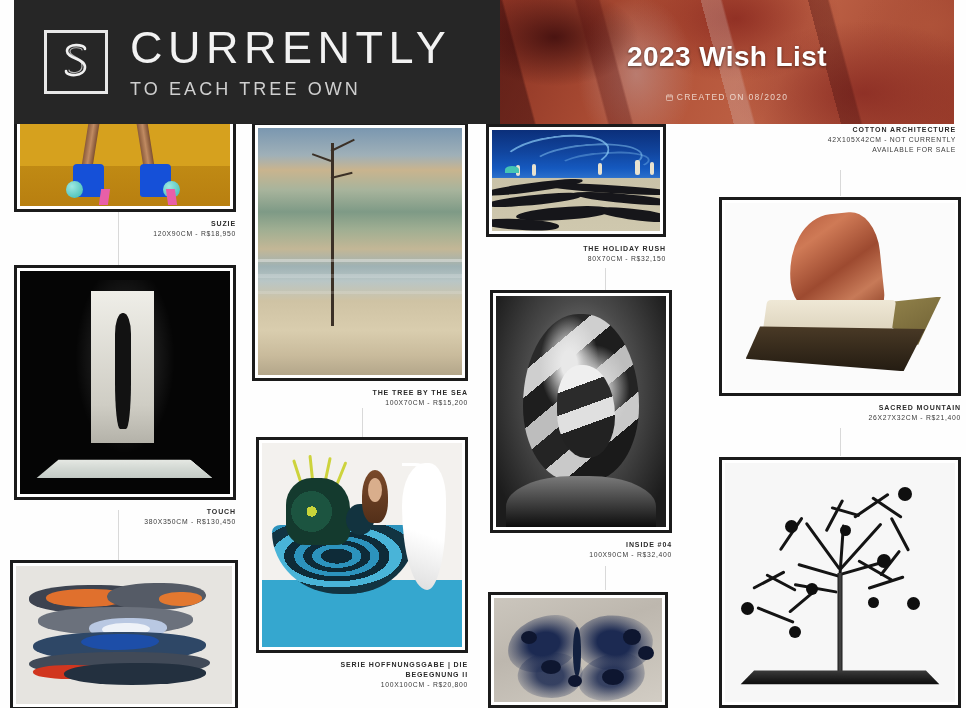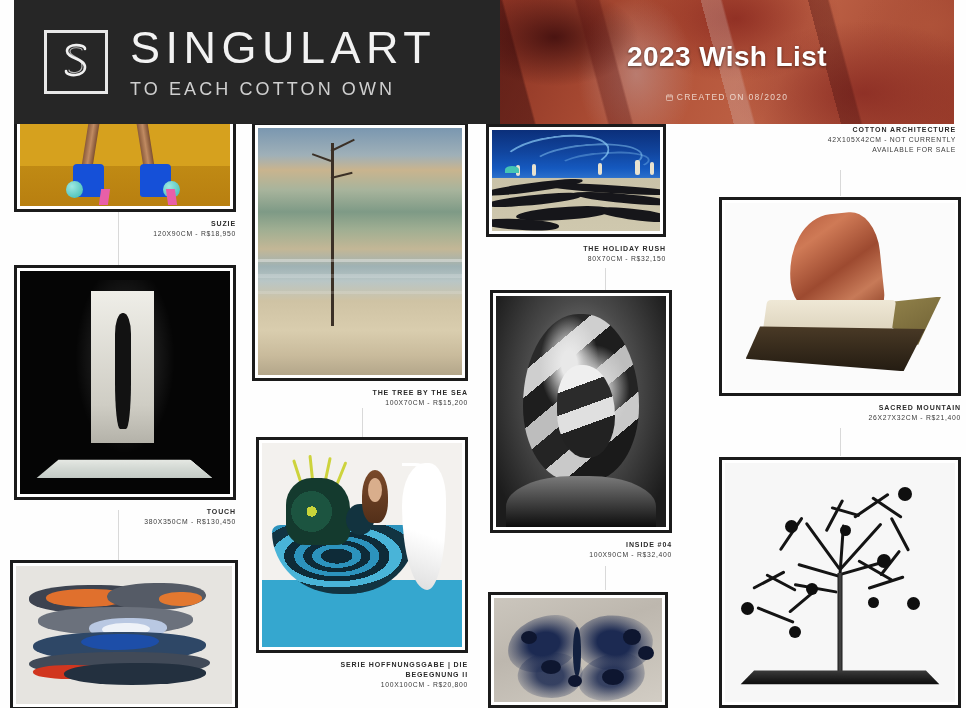--- a/index.html
+++ b/index.html
@@ -393,22 +393,22 @@
   <div class="guide" style="left:840px; top:428px; height:28px;"></div>
 
   <div class="brand-bar">
     <div class="brand-logo">
       <svg width="34" height="42" viewBox="0 0 34 42" aria-hidden="true">
         <path d="M26 8 C26 3, 8 2, 8 10 C8 18, 26 17, 26 26 C26 36, 7 36, 7 30" fill="none" stroke="#f0f0f0" stroke-width="2.6" stroke-linecap="round"></path>
         <path d="M23 9 C23 6, 11 5.5, 11 10.5 C11 16, 23 15.5, 23 25 C23 33, 10 33, 10 29" fill="none" stroke="#f0f0f0" stroke-width="1.2" stroke-linecap="round" opacity=".7"></path>
       </svg>
     </div>
     <div class="brand-text">
-      <div class="brand-name">SINGULART</div>
-      <div class="brand-tag">TO EACH COTTON OWN</div>
+      <div class="brand-name">CURRENTLY</div>
+      <div class="brand-tag">TO EACH TREE OWN</div>
     </div>
   </div>
 
   <div class="wish-banner">
     <div class="paint"></div>
     <div class="paint2"></div>
     <div class="wish-title">2023 Wish List</div>
     <div class="wish-sub">
       <span class="cal-icon">
         <svg width="7" height="7" viewBox="0 0 10 10" aria-hidden="true">

